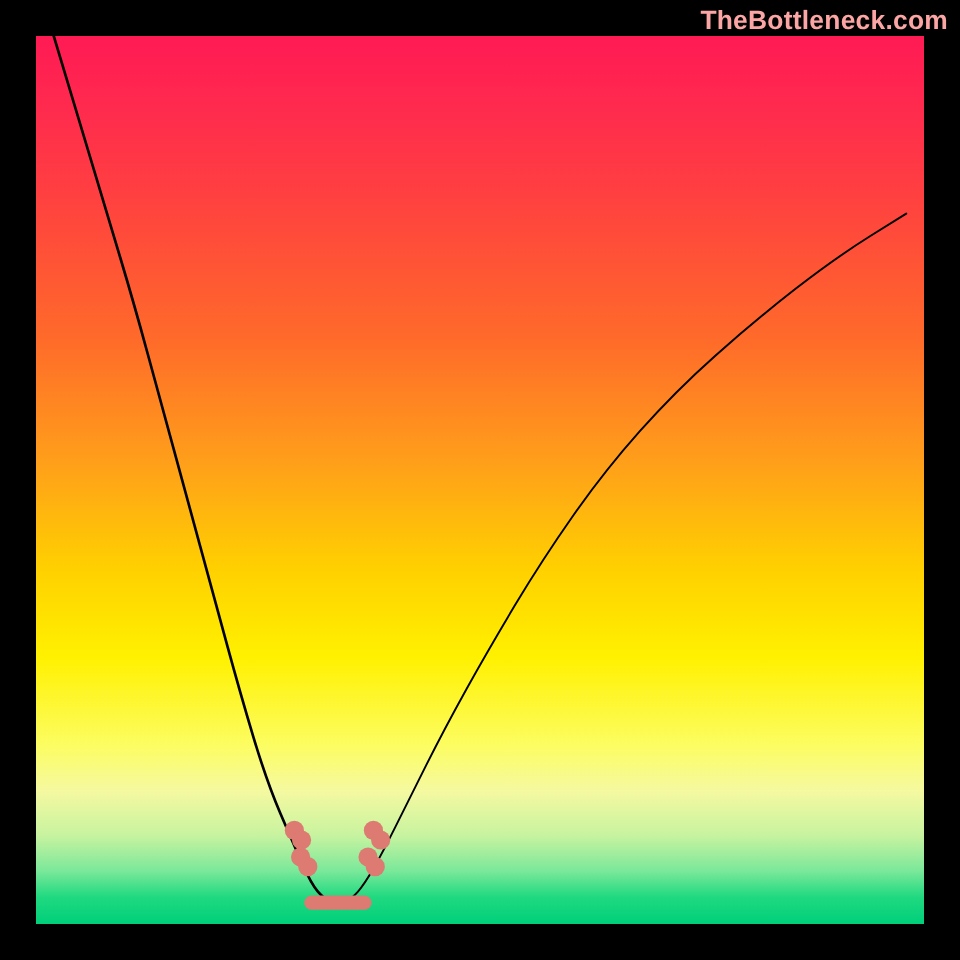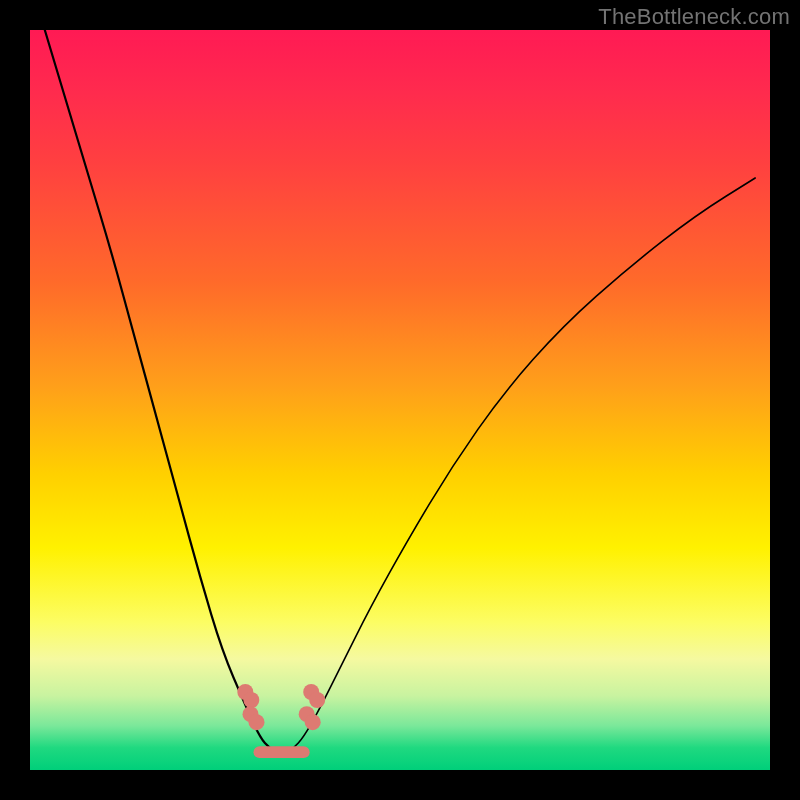--- a/index.html
+++ b/index.html
@@ -40,22 +40,22 @@
       #7be89a 94%,
       #1fd980 97%,
       #00cf7a 100%
     );
   }
   .watermark {
     position: absolute;
     right: 10px;
     top: 4px;
     font-size: 22px;
-    font-weight: 400;
-    color: #737373;
+    font-weight: 700;
+    color: #fca5a5;
     letter-spacing: 0.2px;
     user-select: none;
   }
   svg.curve {
     position: absolute;
     left: 0;
     top: 0;
     width: 100%;
     height: 100%;
     overflow: visible;

